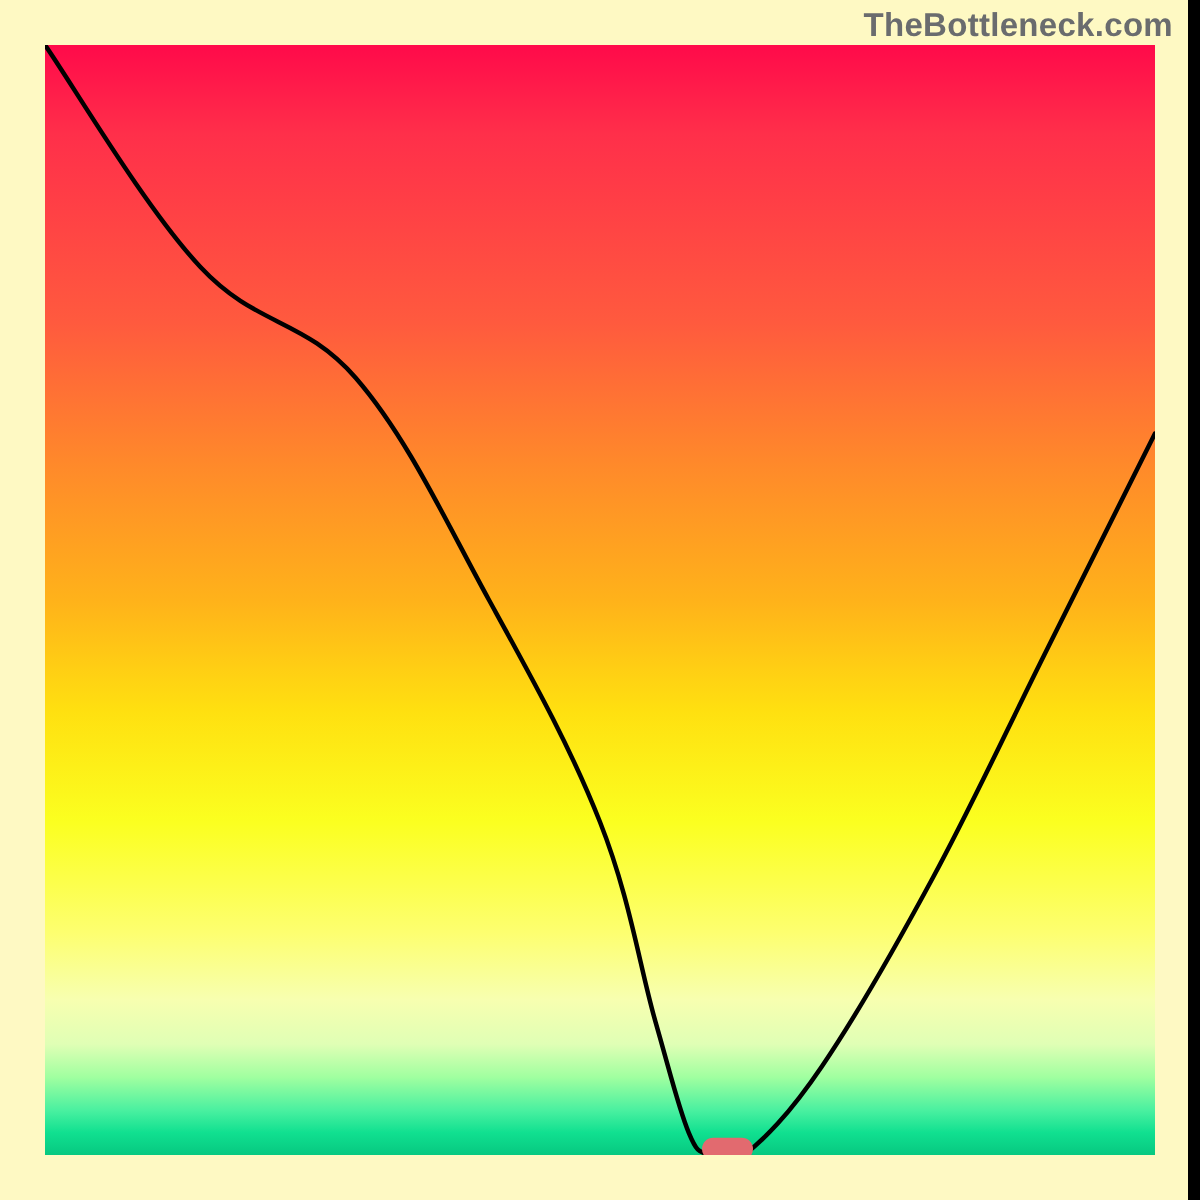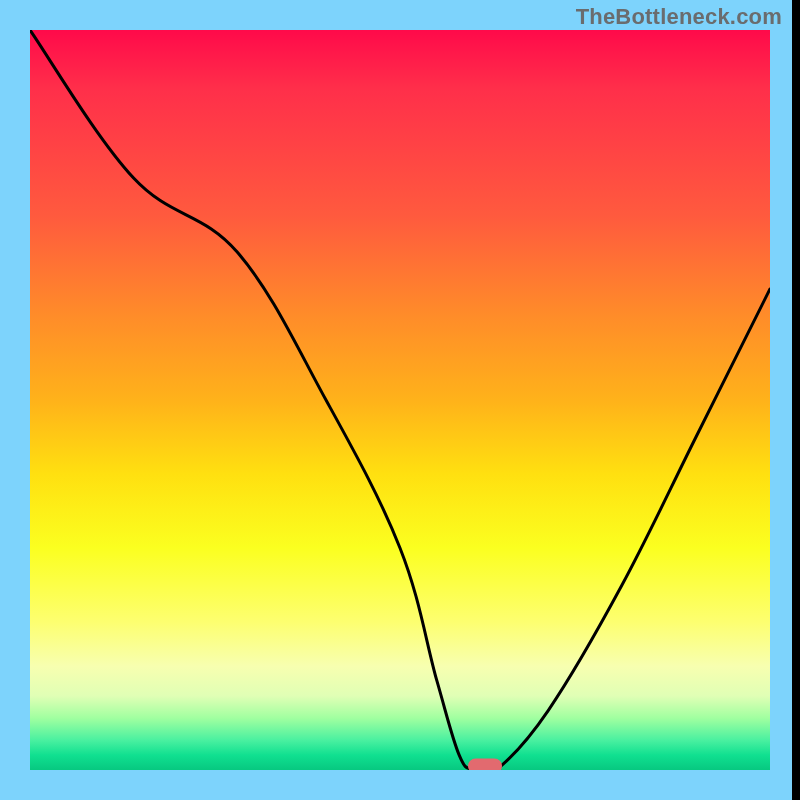--- a/index.html
+++ b/index.html
@@ -1,21 +1,21 @@
 <!DOCTYPE html>
 <html><head>
 <meta charset="utf-8">
 <style>
   * { margin: 0; padding: 0; box-sizing: border-box; }
   html, body { width: 800px; height: 800px; overflow: hidden; background: #000; }
   .frame {
     position: relative;
     width: 792px;
     height: 800px;
-    background: #7dd3fc;
+    background: #fef9c3;
   }
   .plot-area {
     position: absolute;
     left: 30px;
     top: 30px;
     width: 740px;
     height: 740px;
     overflow: hidden;
   }
   .gradient {

